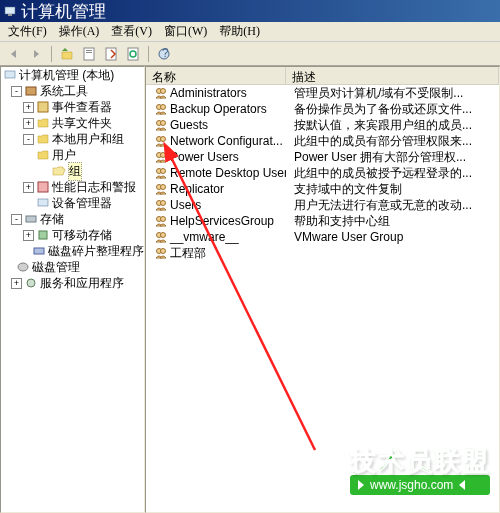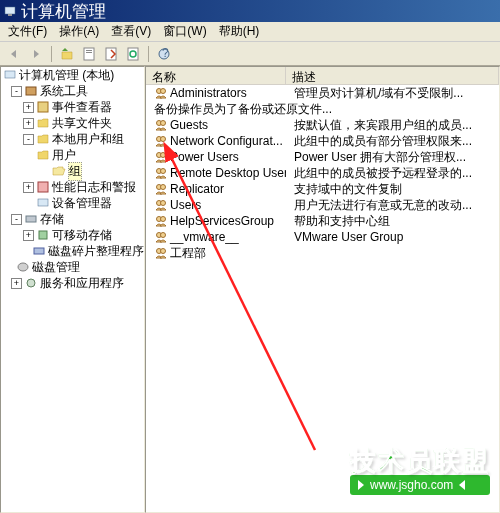--- a/index.html
+++ b/index.html
@@ -3,21 +3,21 @@
   <meta charset="utf-8">
   <style>
     * { margin: 0; padding: 0; box-sizing: border-box; font-family: "SimSun", "Microsoft YaHei", sans-serif; font-size: 12px; }
     body { width: 500px; height: 513px; background: #ece9d8; position: relative; overflow: hidden; }
     
     .title-bar { height: 22px; background: linear-gradient(90deg, #0a246a, #3a6eab); display: flex; align-items: center; padding: 0 3px; color: white; }
     .title-bar-icon { width: 14px; height: 14px; margin-right: 4px; display: flex; align-items: center; justify-content: center; }
     .title-text { flex: 1; font-size: 17px; }
     
     .menu-bar { height: 20px; background: #ece9d8; display: flex; align-items: center; border-bottom: 1px solid #ccc; padding-left: 2px; }
-    .menu-item { padding: 2px 6px; cursor: default; }
+    .menu-item { padding: 2px 6px; cursor: default; font-family: Liberation Serif, serif; }
     
     .toolbar { height: 24px; background: #ece9d8; border-bottom: 1px solid #aca899; display: flex; align-items: center; padding: 0 4px; gap: 2px; }
     .tool-btn { width: 20px; height: 20px; display: flex; align-items: center; justify-content: center; border: 1px solid transparent; }
     .tool-sep { width: 1px; height: 16px; background: #aca899; margin: 0 3px; }
     
     .content-area { display: flex; height: calc(100% - 66px); position: relative; }
     
     .tree-panel { width: 145px; background: white; border: 1px inset #ece9d8; overflow: auto; }
     .tree-node { white-space: nowrap; display: flex; align-items: center; height: 16px; padding-left: 2px; }
     .tree-expand { width: 11px; height: 11px; border: 1px solid #848484; background: white; font-size: 9px; line-height: 8px; text-align: center; cursor: pointer; margin-right: 2px; }
@@ -254,20 +254,31 @@
                 <circle cx="9" cy="5" r="2.5" fill="#f0d090" stroke="#a07030"></circle>
                 <path d="M2 12 Q5 8 8 12 Z" fill="#f0d090" stroke="#a07030"></path>
                 <path d="M6 12 Q9 8 12 12 Z" fill="#f0d090" stroke="#a07030"></path>
               </svg>
             </span>
             <span>Administrators</span>
           </div>
           <div class="list-cell" style="flex:1">管理员对计算机/域有不受限制...</div>
         </div>
         <div class="list-row">
+          <div class="list-cell" style="width:140px;display:flex;align-items:center">
+            <span class="list-icon">
+              <svg width="14" height="14" viewBox="0 0 14 14">
+                <circle cx="5" cy="5" r="2.5" fill="#f0d090" stroke="#a07030"></circle>
+                <circle cx="9" cy="5" r="2.5" fill="#f0d090" stroke="#a07030"></circle>
+                <path d="M2 12 Q5 8 8 12 Z" fill="#f0d090" stroke="#a07030"></path>
+                <path d="M6 12 Q9 8 12 12 Z" fill="#f0d090" stroke="#a07030"></path>
+              </svg>
+            </span>
+            <span>Backup Operators</span>
+          </div>
           <div class="list-cell" style="flex:1">备份操作员为了备份或还原文件...</div>
         </div>
         <div class="list-row">
           <div class="list-cell" style="width:140px;display:flex;align-items:center">
             <span class="list-icon">
               <svg width="14" height="14" viewBox="0 0 14 14">
                 <circle cx="5" cy="5" r="2.5" fill="#f0d090" stroke="#a07030"></circle>
                 <circle cx="9" cy="5" r="2.5" fill="#f0d090" stroke="#a07030"></circle>
                 <path d="M2 12 Q5 8 8 12 Z" fill="#f0d090" stroke="#a07030"></path>
                 <path d="M6 12 Q9 8 12 12 Z" fill="#f0d090" stroke="#a07030"></path>

